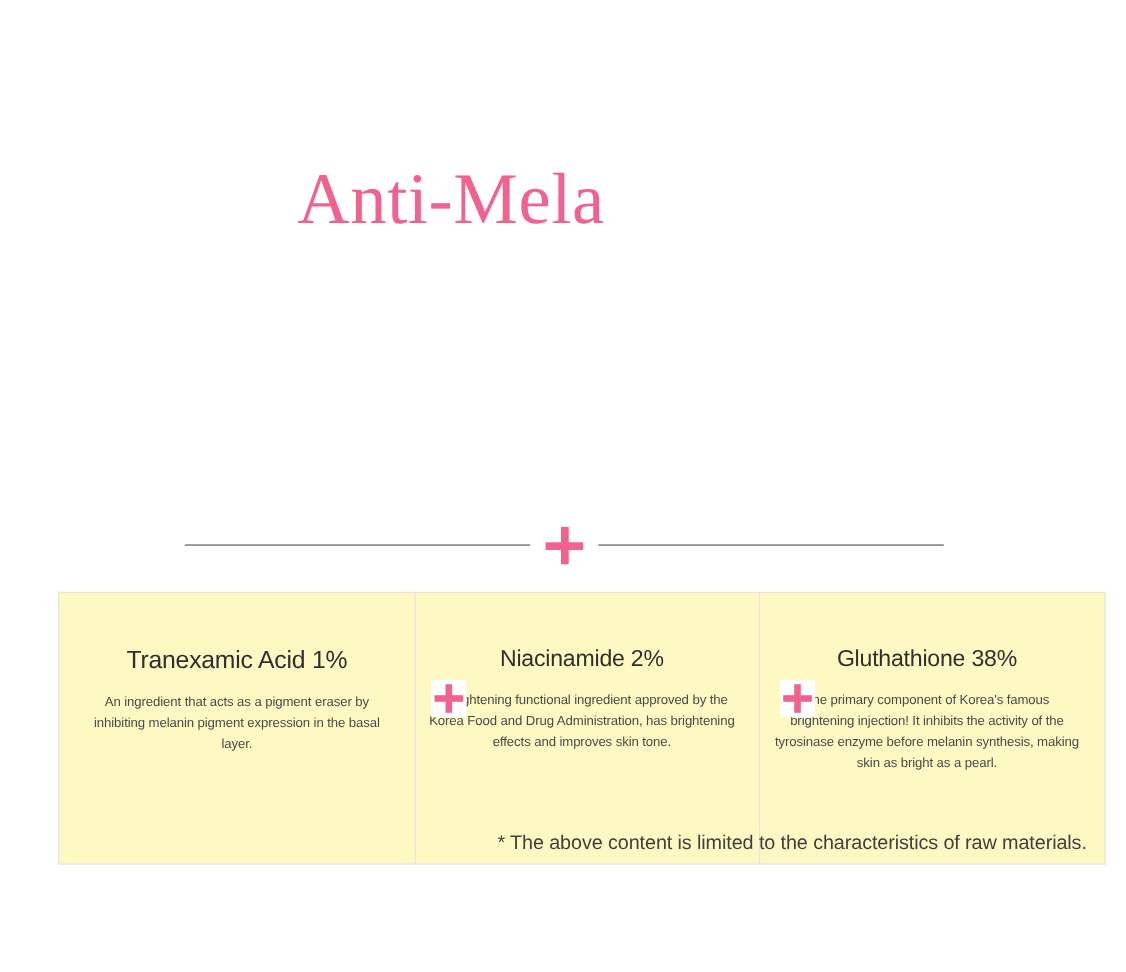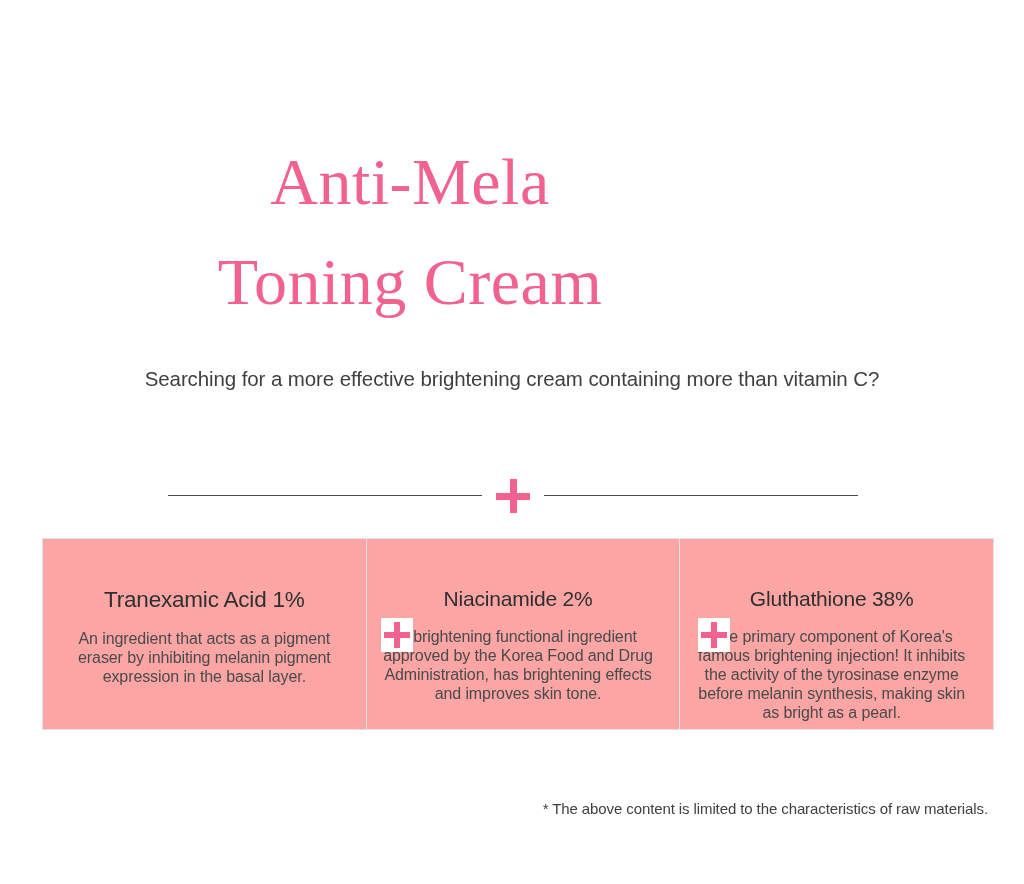--- a/index.html
+++ b/index.html
@@ -96,27 +96,27 @@
   .plus-lg i.v { top: 0; left: 13.5px; width: 7px; height: 34px; }
 
   .plus-sm { width: 26px; height: 26px; }
   .plus-sm i.h { left: 0; top: 10px; width: 26px; height: 6px; }
   .plus-sm i.v { top: 0; left: 10px; width: 6px; height: 26px; }
 
   
   .cards {
     position: absolute;
     top: 538px;
-    left: 42px;
+    left: 53px;
     width: 952px;
-    height: 192px;
+    height: 248px;
     display: flex;
     border: 1px solid #e2e2e2;
     box-sizing: border-box;
-    background: #fca5a5;
+    background: #fef9c3;
   }
   .card {
     flex: 1 1 0;
     position: relative;
     box-sizing: border-box;
     padding: 48px 22px 0 22px;
     text-align: center;
   }
   .card + .card {
     border-left: 1px solid #e2e2e2;
@@ -125,64 +125,62 @@
   .card-title {
     font-size: 22.5px;
     color: #2f2f2f;
     font-weight: 400;
     letter-spacing: -0.2px;
     margin-bottom: 16px;
     white-space: nowrap;
   }
   .card-title.narrow { font-size: 21px; }
   .card-desc {
-    font-size: 16px;
+    font-size: 12px;
     line-height: 19px;
     color: #4a4a4a;
     letter-spacing: -0.1px;
   }
 
   .card-plus {
     position: absolute;
     top: 96px;
     transform: translate(-50%, -50%);
     background: #ffffff;
     padding: 4px 3px;
     line-height: 0;
     z-index: 3;
   }
   .card-plus.p1 { left: 354px; }
   .card-plus.p2 { left: 671px; }
 
   
   .footnote {
     position: absolute;
-    top: 800px;
+    top: 756px;
     left: 0;
     width: 1024px;
     padding-right: 36px;
     box-sizing: border-box;
     text-align: right;
-    font-size: 15px;
+    font-size: 18px;
     color: #3f3f3f;
     letter-spacing: -0.1px;
   }
 </style>
 </head>
 <body>
 
 <div class="page">
 
   <div class="title-block">
     <div class="title-line">Anti-Mela</div>
-    <div class="title-line">Toning Cream</div>
   </div>
 
   <div class="intro">
-    <div class="intro-line">Searching for a more effective brightening cream containing more than vitamin C?</div>
   </div>
 
   <div class="divider">
     <div class="rule"></div>
     <div class="plus-wrap">
       <span class="plus plus-lg">
         <i class="h"></i><i class="v"></i>
       </span>
     </div>
   </div>

